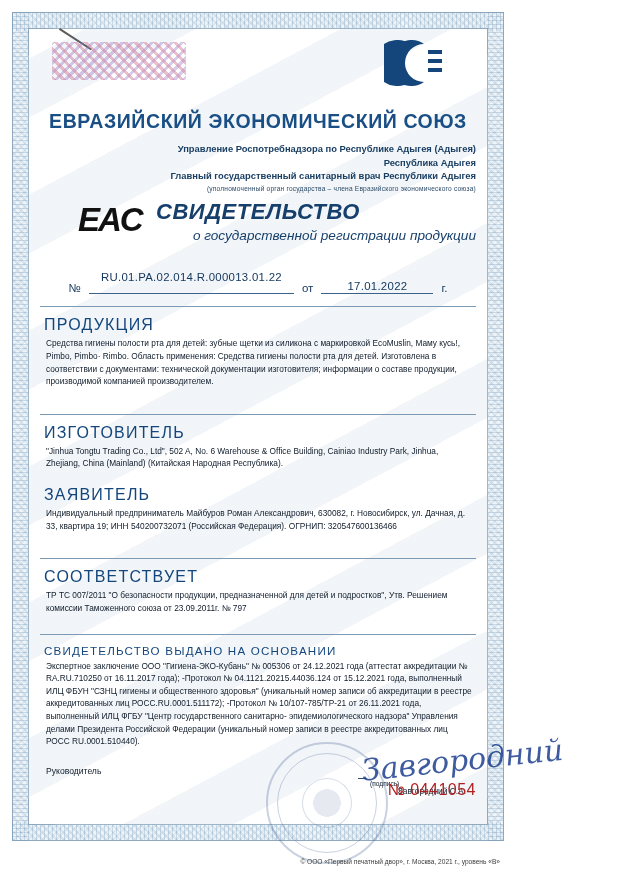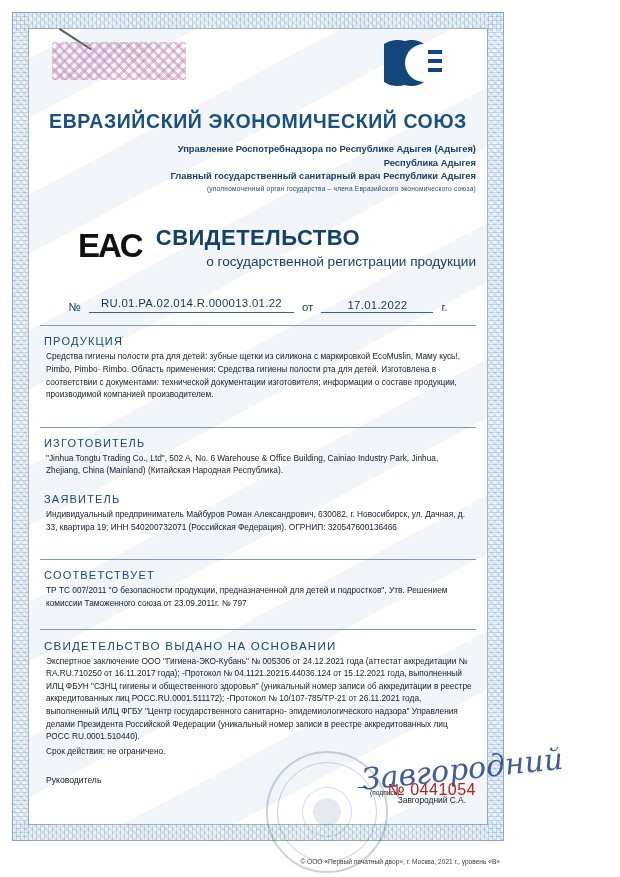--- a/index.html
+++ b/index.html
@@ -85,22 +85,23 @@
   }
   .org-block .sub{
     font-weight:normal;
     font-size:6.6px;
     color:#2b4a68;
     letter-spacing:.2px;
     padding-top:1px;
   }
   .eac-row{
     position:relative;
-    margin-top:28px;
+    margin-top:2px;
     height:62px;
+    font-style:italic;
   }
   .eac-mark{
     position:absolute;left:38px;top:6px;
     font-size:33px;font-weight:bold;color:#111;
     letter-spacing:-2px;
     font-family:"Liberation Sans", sans-serif;
   }
   .cert-title{
     text-align:center;
     color:#163f6b;
@@ -115,28 +116,28 @@
     font-size:13.6px;
     padding-top:3px;
   }
   .numline{
     display:flex;align-items:flex-end;justify-content:center;
     gap:8px;margin-top:14px;color:#12355c;font-size:11px;
   }
   .numline .lbl{font-size:11.5px;}
   .numline .val{
     border-bottom:1px solid #39618c;
-    padding:0 12px 3px 12px;font-size:11.4px;letter-spacing:.3px;
+    padding:0 12px 10px 12px;font-size:11.4px;letter-spacing:.3px;
   }
   .numline .val.date{padding:0 26px 1px 26px;}
   .rule{
     height:1px;background:#7d9ab4;margin:12px 0 0 0;
   }
   .sec-head{
-    color:#14467c;font-size:11px;font-weight:normal;
+    color:#14467c;font-size:16px;font-weight:normal;
     letter-spacing:1.2px;margin:9px 0 3px 4px;
   }
   .sec-head.small{font-size:11.6px;}
   .para{
     color:#0f1b2a;font-size:8.3px;line-height:1.52;
     margin:0 4px 0 6px;text-align:left;
   }
   .spacer-sm{height:7px;}
   .spacer-md{height:14px;}
   
@@ -262,24 +263,20 @@
     <div class="spacer-md"></div>
     <div class="rule"></div>
     <div class="sec-head">СООТВЕТСТВУЕТ</div>
     <div class="para">ТР ТС 007/2011 "О безопасности продукции, предназначенной для детей и подростков", Утв. Решением комиссии Таможенного союза от 23.09.2011г. № 797</div>
 
     <div class="spacer-sm"></div>
     <div class="rule"></div>
     <div class="sec-head small">СВИДЕТЕЛЬСТВО ВЫДАНО НА ОСНОВАНИИ</div>
     <div class="para">Экспертное заключение ООО "Гигиена-ЭКО-Кубань" № 005306 от 24.12.2021 года (аттестат аккредитации № RA.RU.710250 от 16.11.2017 года); -Протокол № 04.1121.20215.44036.124 от 15.12.2021 года, выполненный ИЛЦ ФБУН "СЗНЦ гигиены и общественного здоровья" (уникальный номер записи об аккредитации в реестре аккредитованных лиц РОСС.RU.0001.511172); -Протокол № 10/107-785/ТР-21 от 26.11.2021 года, выполненный ИЛЦ ФГБУ "Центр государственного санитарно- эпидемиологического надзора" Управления делами Президента Российской Федерации (уникальный номер записи в реестре аккредитованных лиц РОСС RU.0001.510440).</div>
 
-    <div class="para" style="margin-top:2px">
-      <span>Срок действия:</span>
-      <span>не ограничено.</span>
-    </div>
 
     <div class="sig-area">
       <div class="sig-label">Руководитель</div>
       <div class="sig-line"></div>
       <div class="signature">Завгородний</div>
       <div class="stamp"></div>
       <div class="sig-cap-mid">(подпись)</div>
       <div class="sig-name">Завгородний С.А.</div>
     </div>
 

